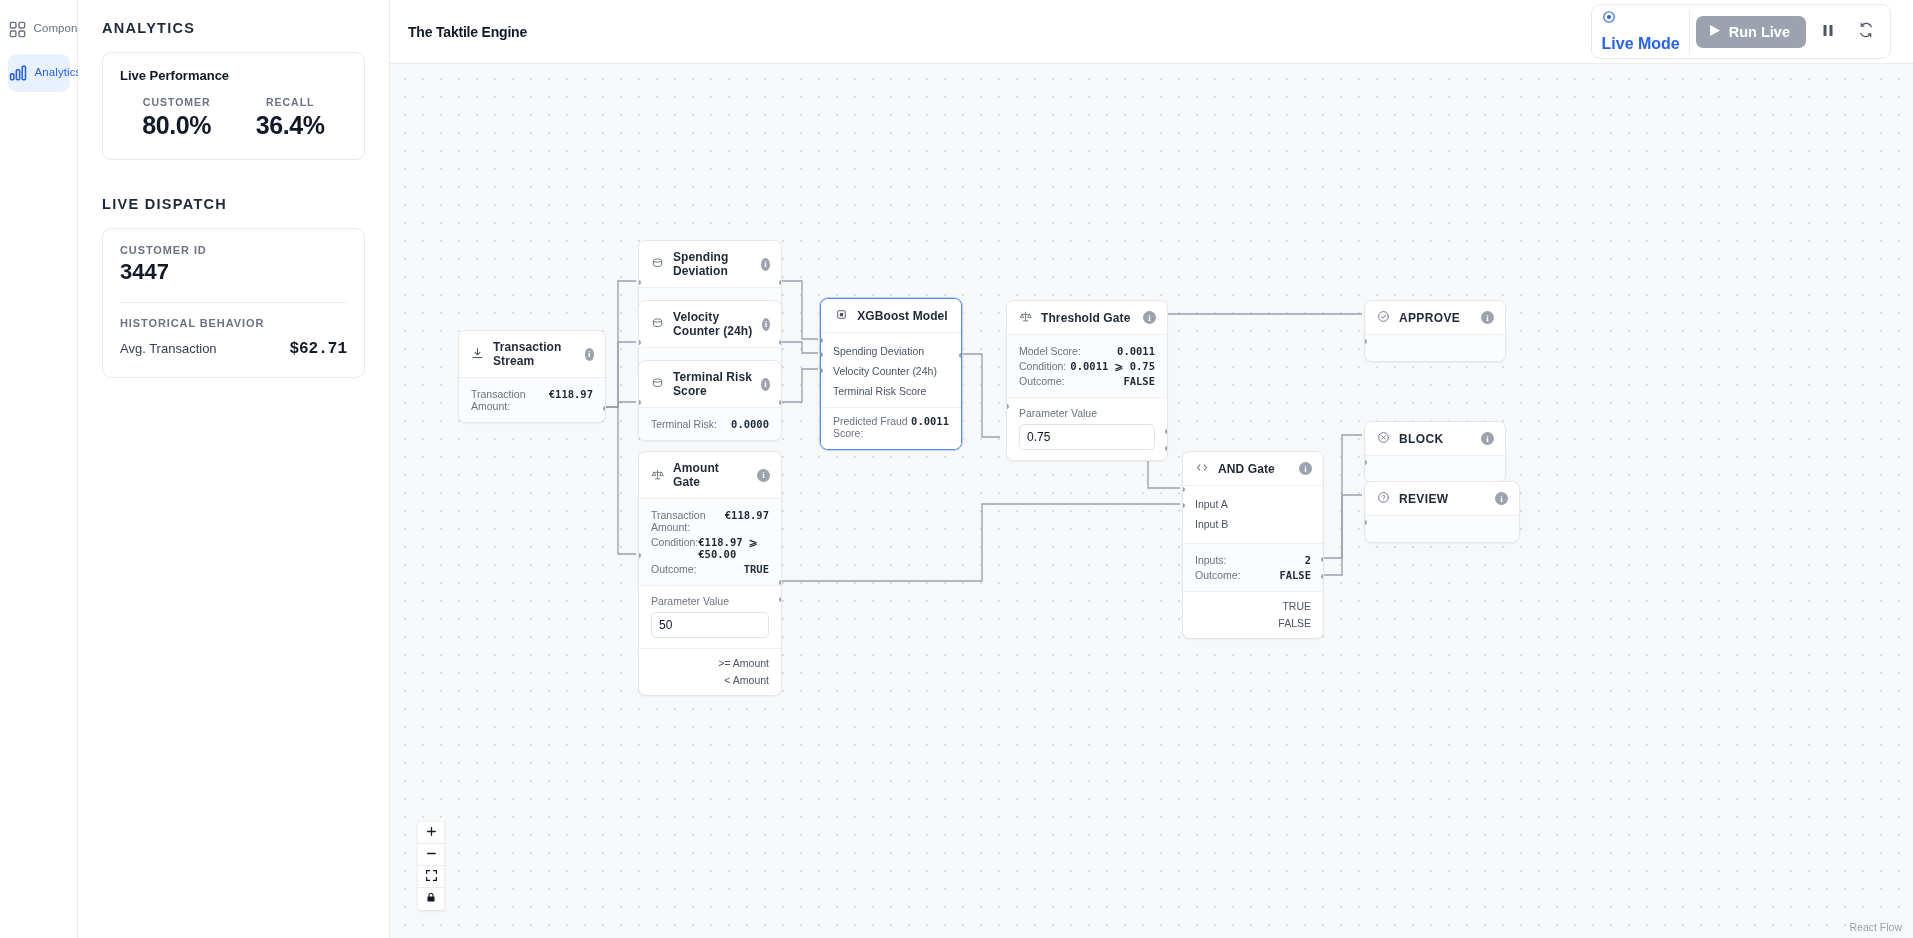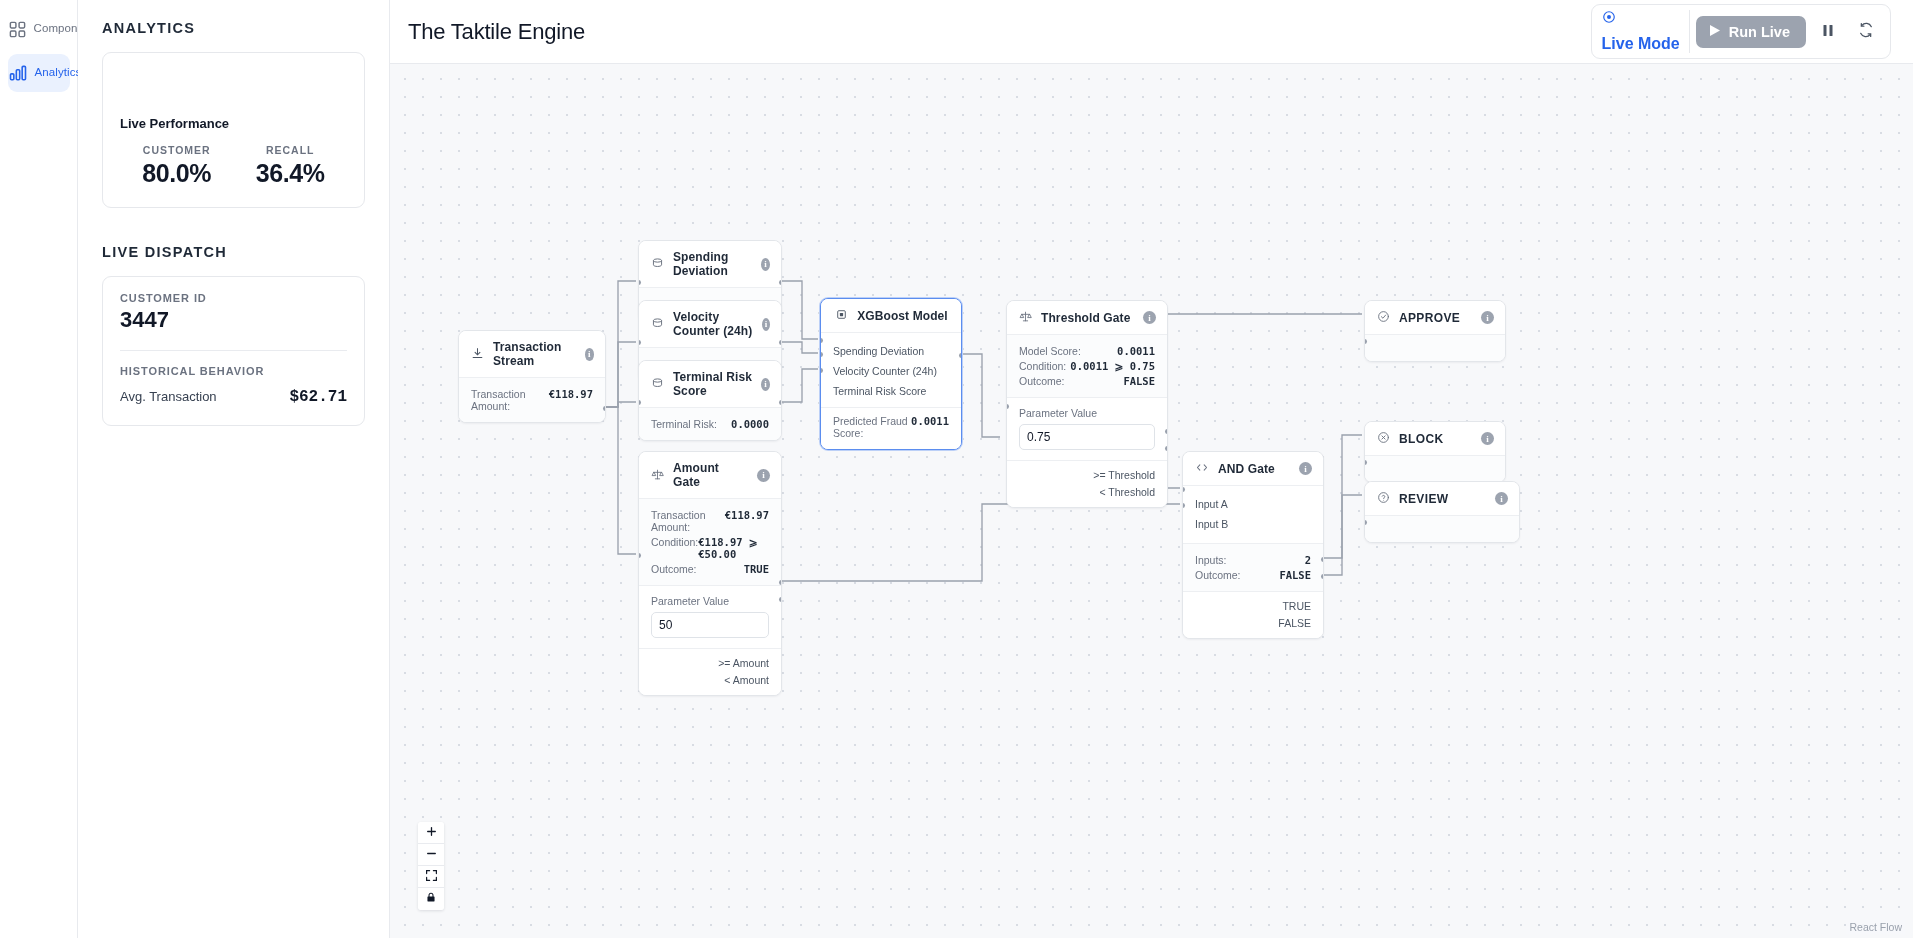--- a/index.html
+++ b/index.html
@@ -35,21 +35,21 @@
   }
   .panel-h {
     font-size: 14.5px; font-weight: 700; color: #1f2937;
     letter-spacing: 1.3px; margin-bottom: 16px;
   }
   .panel-h.second { margin-top: 36px; }
   .card {
     border: 1px solid #e6e8ec; border-radius: 9px;
     background: #fff; padding: 15px 17px 19px 17px;
   }
-  .card-title { font-size: 13px; font-weight: 700; color: #111827; margin-bottom: 13px; margin-top: 48px; }
+  .card-title { font-size: 13px; font-weight: 700; color: #111827; margin-bottom: 13px; }
   .metrics { display: flex; }
   .metric { flex: 1; text-align: center; }
   .metric-lab {
     font-size: 10.5px; letter-spacing: 1px; color: #6b7280; font-weight: 600;
     margin-bottom: 3px;
   }
   .metric-val { font-size: 25px; font-weight: 700; color: #111827; letter-spacing: -.4px; }
 
   .kv-lab { font-size: 11px; letter-spacing: .9px; color: #6b7280; font-weight: 600; }
   .kv-big { font-size: 22px; font-weight: 700; color: #111827; margin-top: 3px; }
@@ -62,21 +62,21 @@
   .hist-v { font-size: 16px; font-weight: 700; color: #111827;
             font-family: Liberation Mono, monospace; }
 
   
   .main { flex: 1; display: flex; flex-direction: column; min-width: 0; }
   .topbar {
     height: 64px; flex: 0 0 64px; background: #fff;
     border-bottom: 1px solid #e8eaee;
     display: flex; align-items: center; padding: 0 22px 0 18px;
   }
-  .title { font-size: 22px; font-weight: 400; color: #111827; letter-spacing: -.2px; }
+  .title { font-size: 14px; font-weight: 700; color: #111827; letter-spacing: -.2px; }
   .tb-right { margin-left: auto; display: flex; align-items: center; }
   .tb-group {
     display: flex; align-items: center; gap: 6px;
     border: 1px solid #e6e8ec; border-radius: 9px;
     padding: 5px 8px 5px 10px; background: #fff;
   }
   .live-mode {
     display: flex; align-items: flex-start; gap: 7px;
     color: #2563eb; font-size: 16px; font-weight: 700; cursor: pointer;
     padding-right: 9px; border-right: 1px solid #e6e8ec; flex-direction: column;
@@ -473,24 +473,20 @@
           </div>
           <div class="n-row">
             <span class="n-k">Outcome:</span>
             <span class="n-v">FALSE</span>
           </div>
         </div>
         <div class="n-param">
           <div class="n-param-lab">Parameter Value</div>
           <input class="n-input" value="0.75" style="">
         </div>
-        <div class="n-outs">
-          <div class="n-out">&gt;= Threshold</div>
-          <div class="n-out">&lt; Threshold</div>
-        </div>
         <span class="handle l" style="top:105px;"></span>
         <span class="handle r" style="top:130px;"></span>
         <span class="handle r" style="top:147px;"></span>
       </div>
 
       <div class="node" style="left:792px; top:387px; width:142px;">
         <div class="n-head">
           <span>
             <svg width="14" height="13" viewBox="0 0 24 24" fill="none" stroke="#6b7280" stroke-width="1.9" stroke-linecap="round" stroke-linejoin="round">
               <polyline points="8 7 3.5 12 8 17"></polyline>

